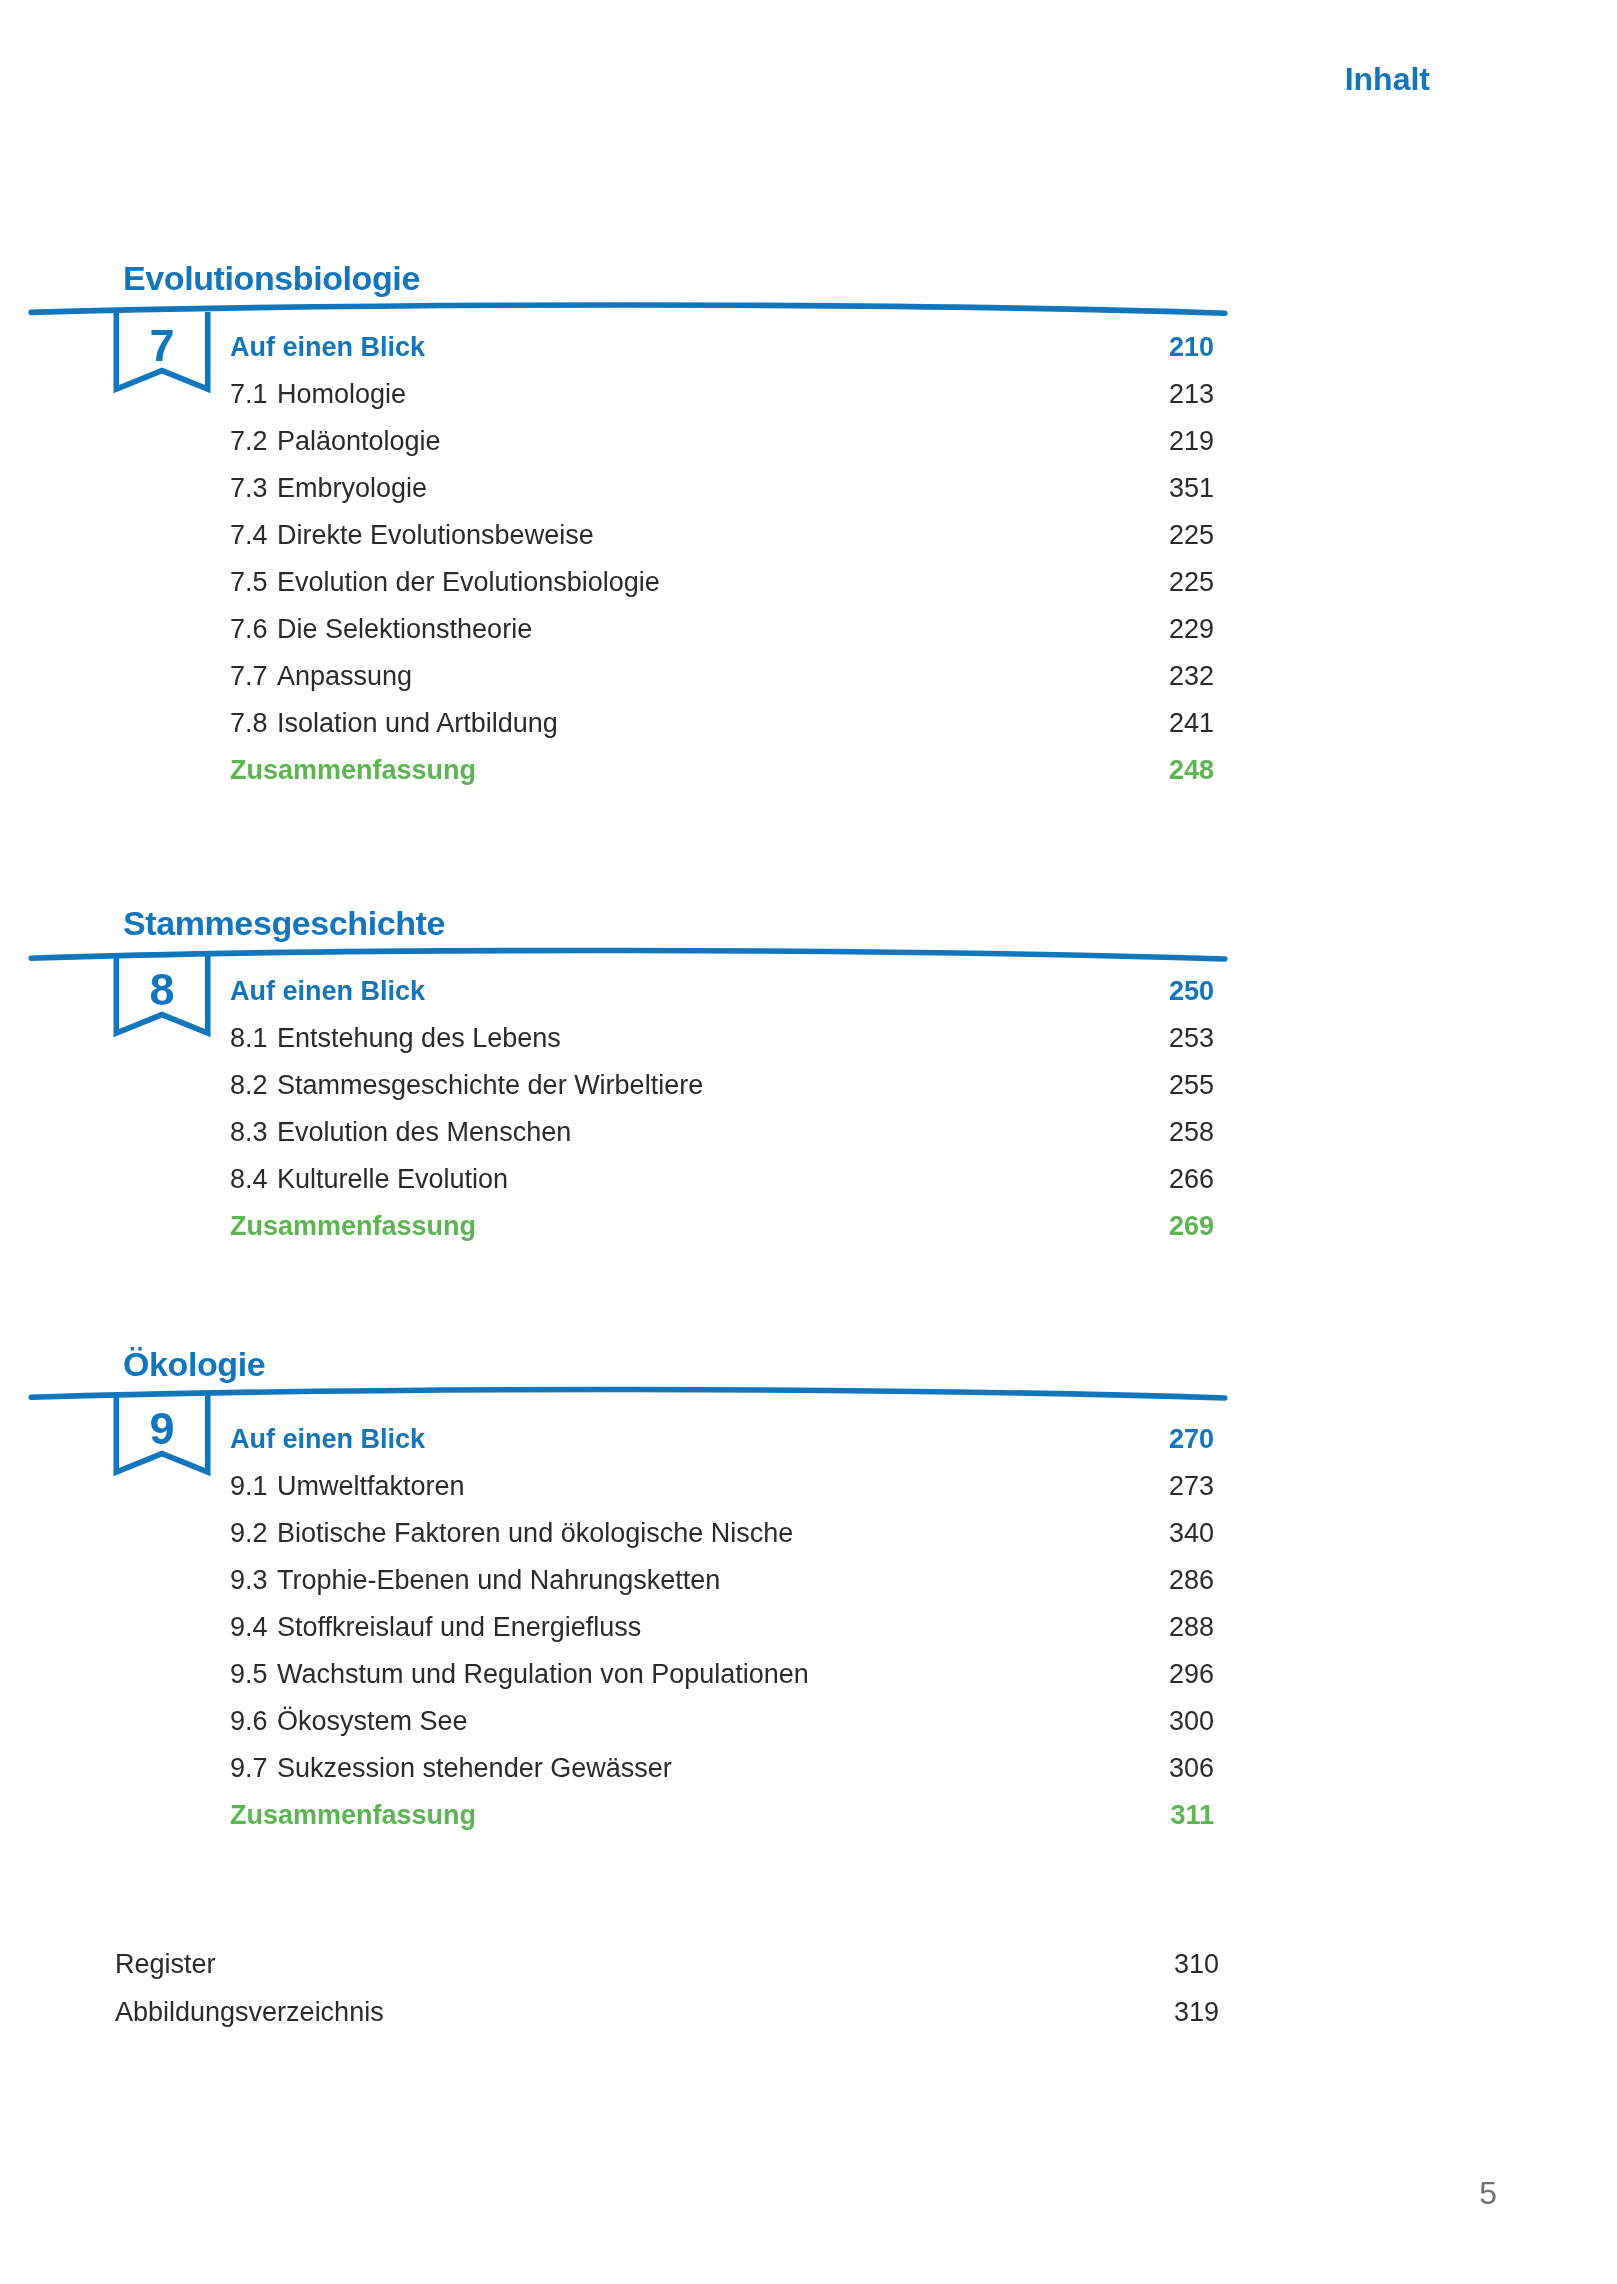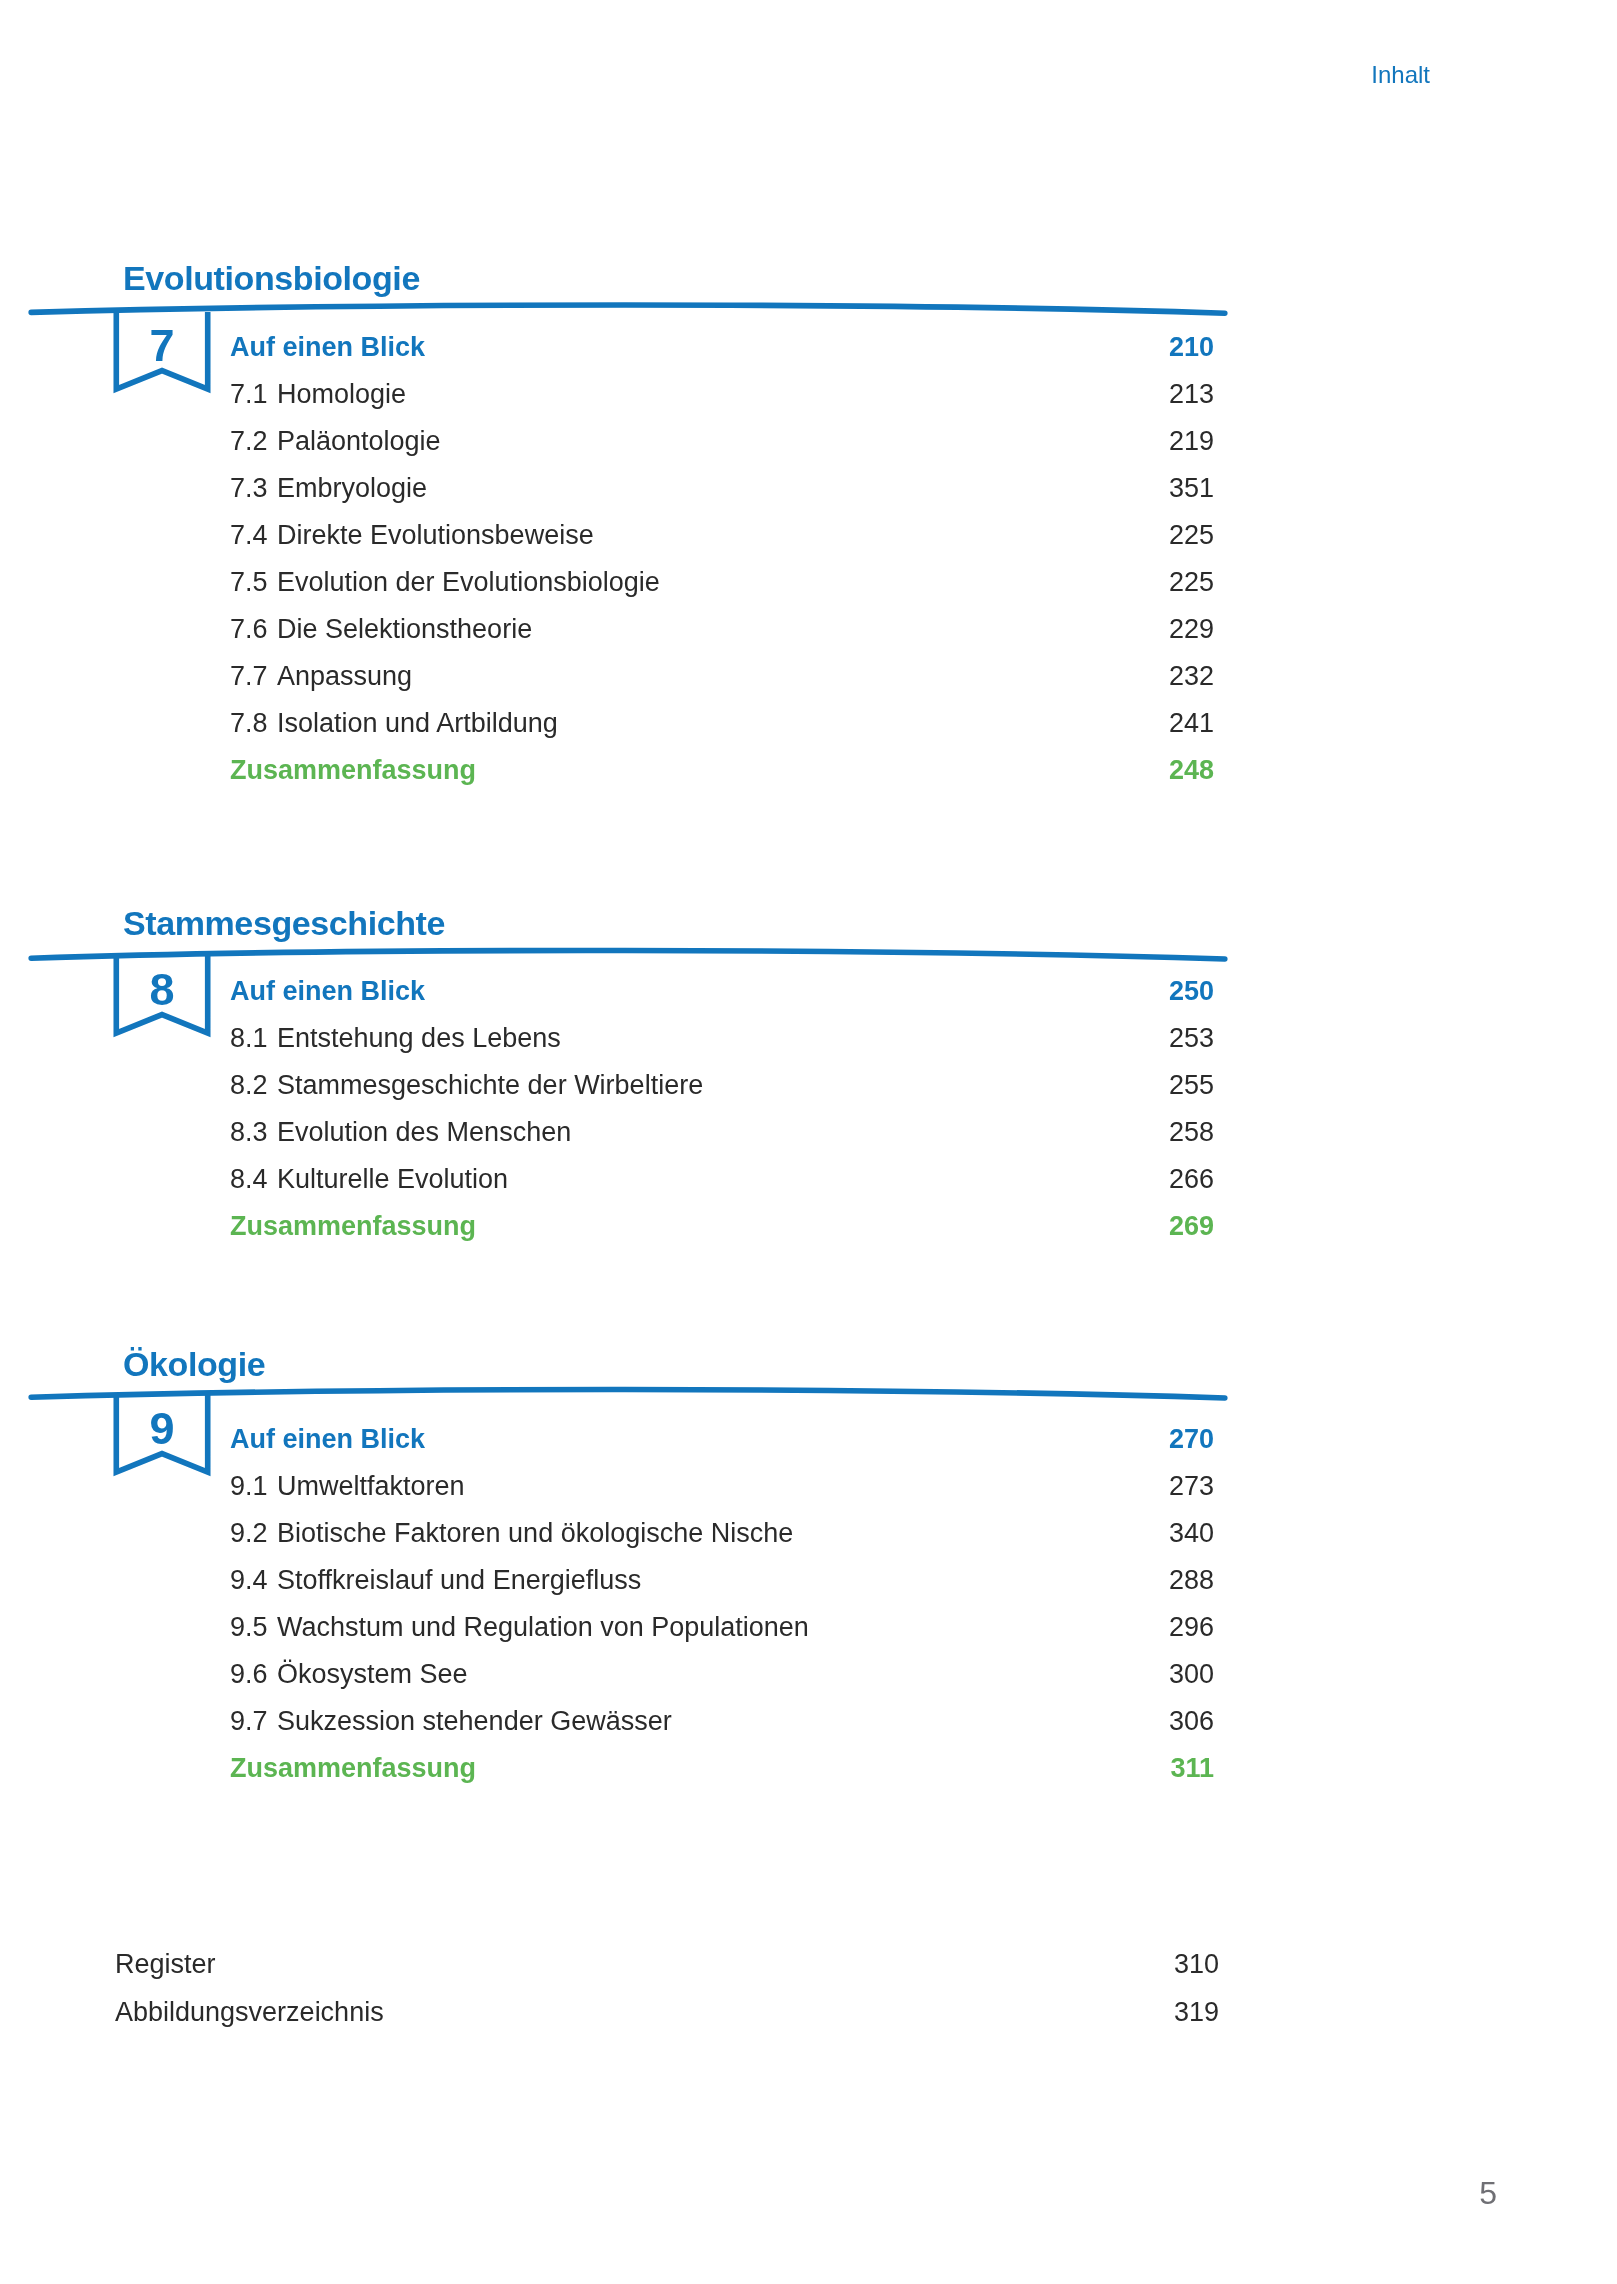--- a/index.html
+++ b/index.html
@@ -14,22 +14,22 @@
     position:relative;
     width:1618px;
     height:2284px;
     background:#ffffff;
     overflow:hidden;
   }
   .header-label{
     position:absolute;
     top:61px;
     right:188px;
-    font-size:24px;
-    font-weight:normal;
+    font-size:32px;
+    font-weight:bold;
     color:var(--blue);
   }
   .section-title{
     position:absolute;
     left:115px;
     font-size:34px;
     font-weight:bold;
     color:var(--blue);
     margin:8px;
     letter-spacing:-0.4px;
@@ -223,20 +223,25 @@
       <span class="num">9.1</span>
       <span>Umweltfaktoren</span>
       <span class="pg">273</span>
     </div>
     <div class="row row-item">
       <span class="num">9.2</span>
       <span>Biotische Faktoren und ökologische Nische</span>
       <span class="pg">340</span>
     </div>
     <div class="row row-item">
+      <span class="num">9.3</span>
+      <span>Trophie-Ebenen und Nahrungsketten</span>
+      <span class="pg">286</span>
+    </div>
+    <div class="row row-item">
       <span class="num">9.4</span>
       <span>Stoffkreislauf und Energiefluss</span>
       <span class="pg">288</span>
     </div>
     <div class="row row-item">
       <span class="num">9.5</span>
       <span>Wachstum und Regulation von Populationen</span>
       <span class="pg">296</span>
     </div>
     <div class="row row-item">

